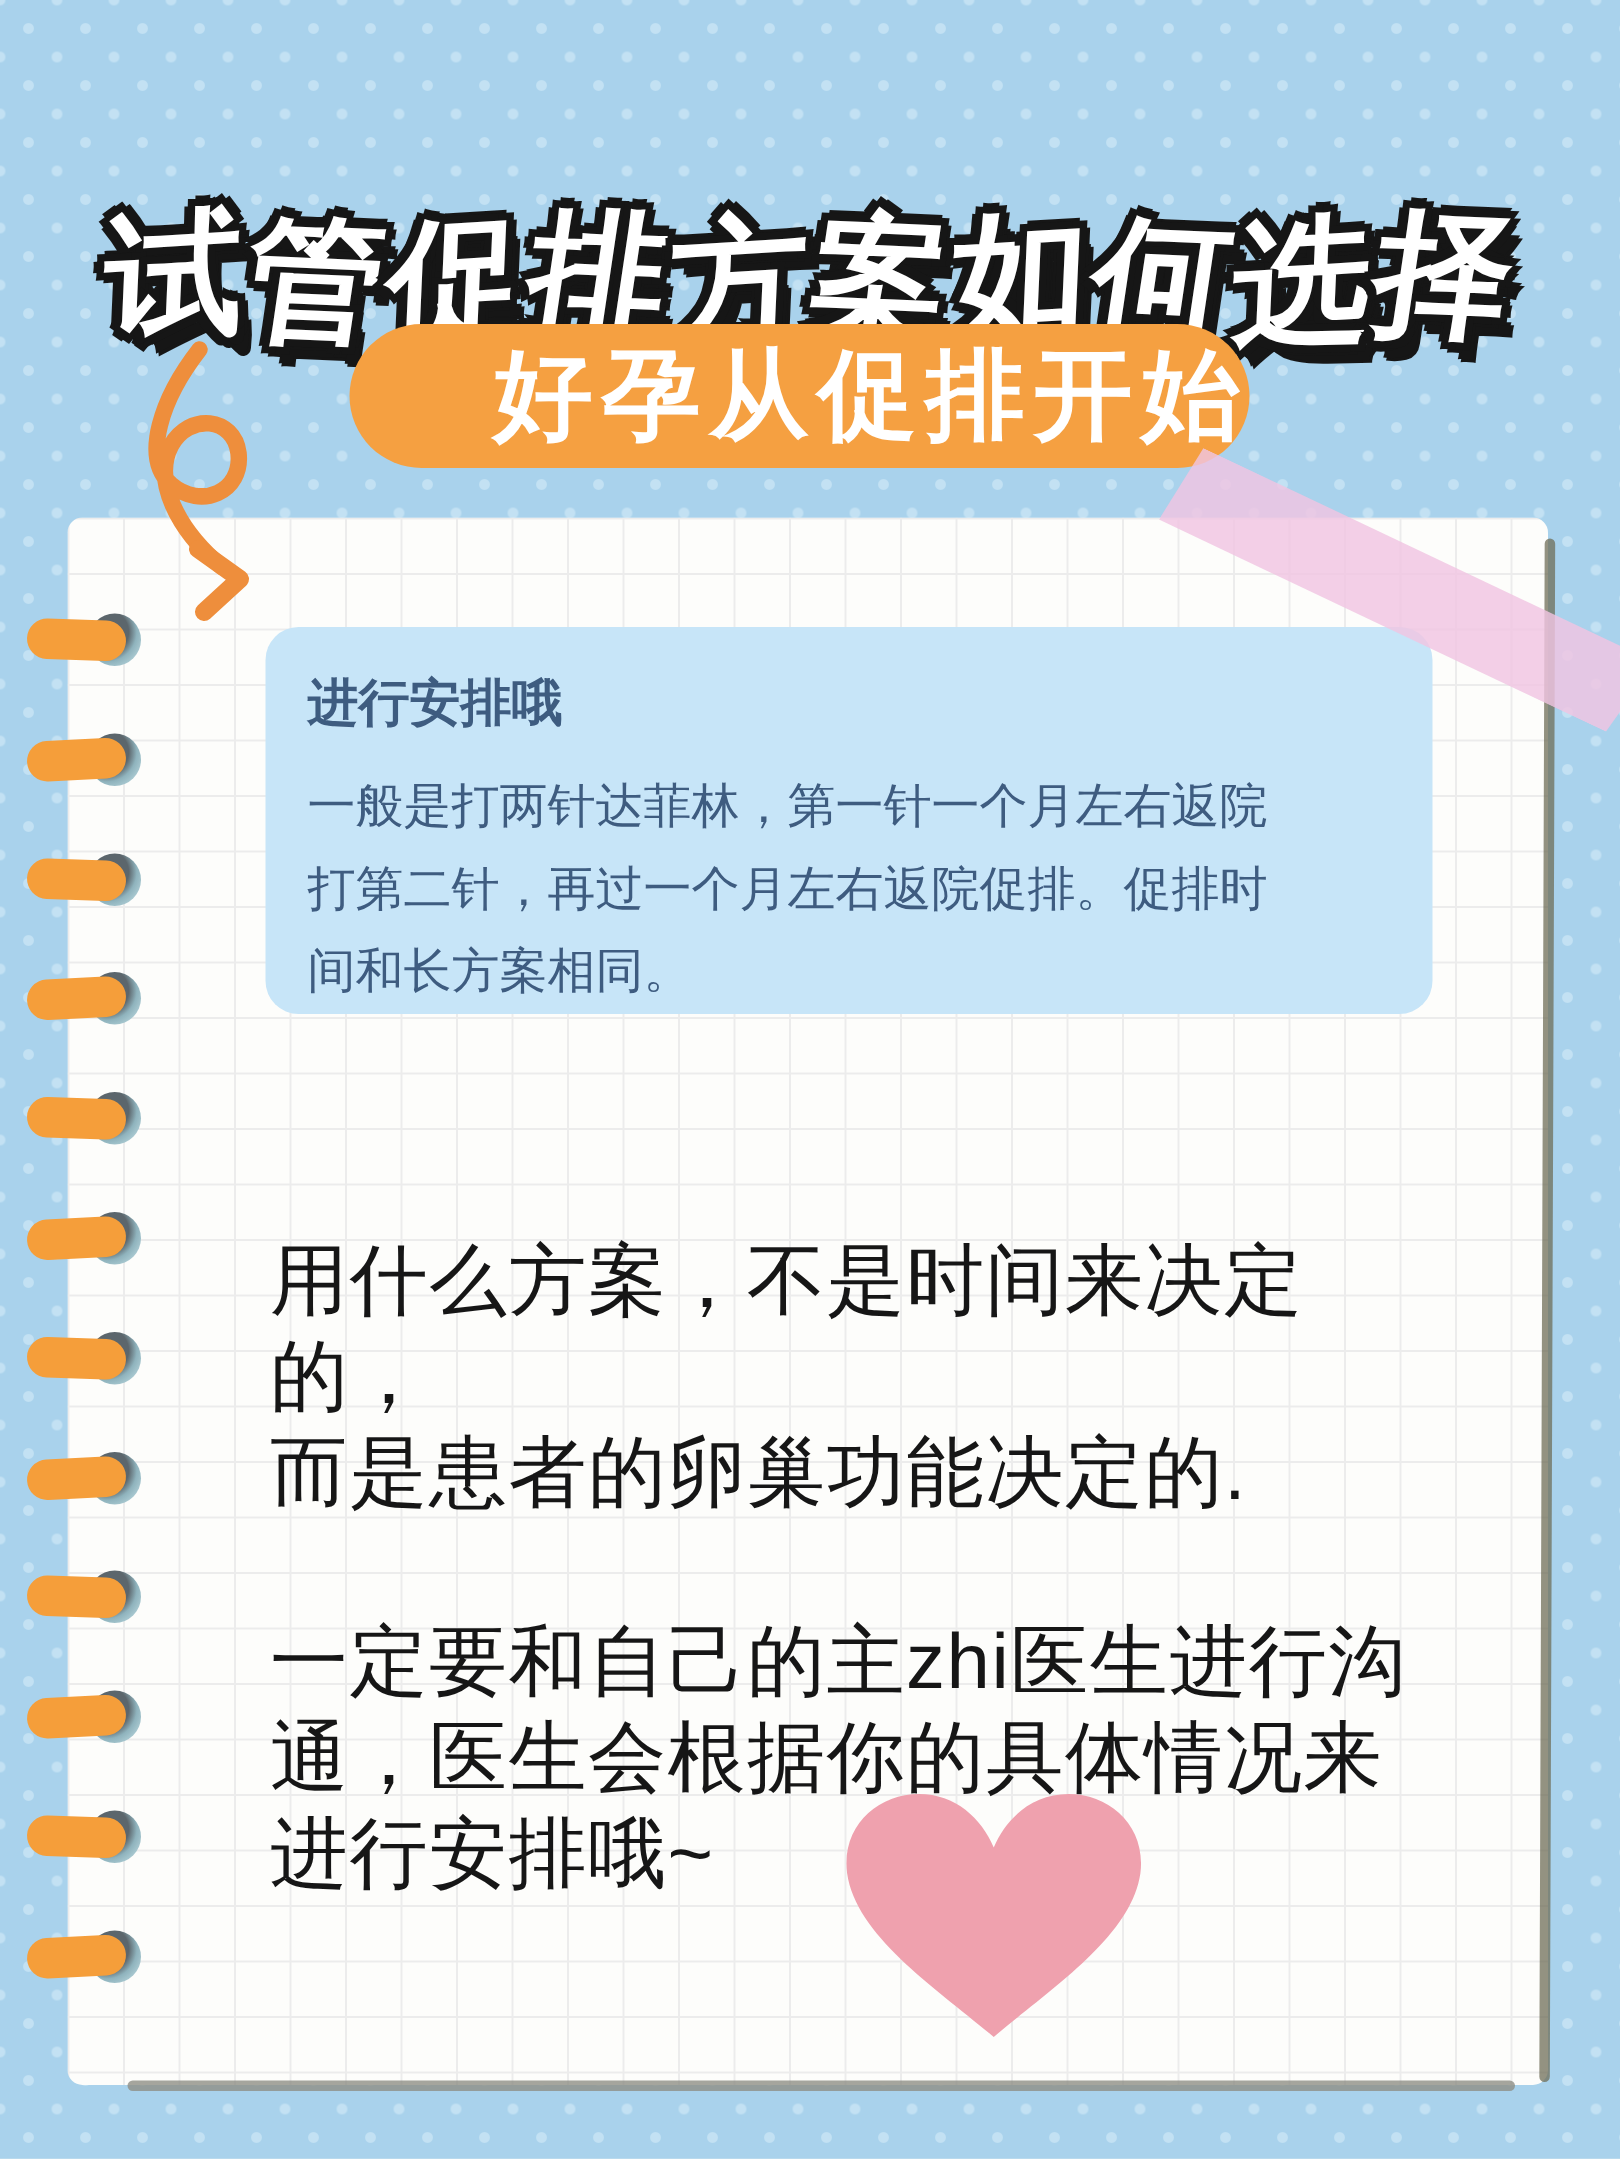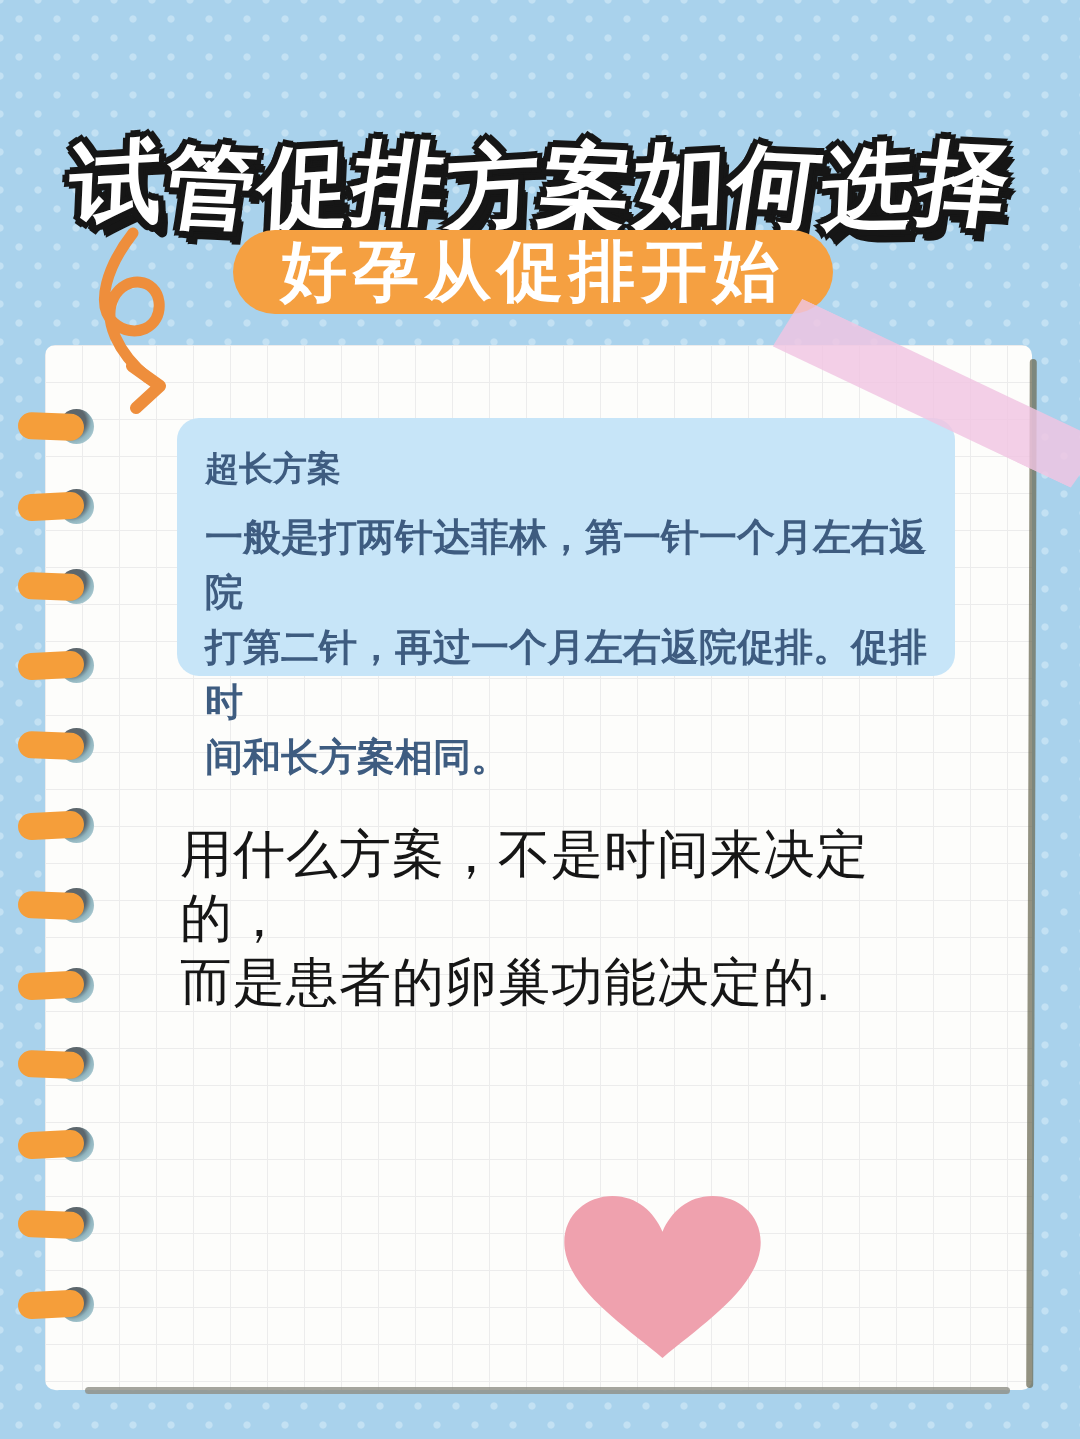--- a/index.html
+++ b/index.html
@@ -22,23 +22,23 @@
     text-shadow:
       -5px -5px 0 #161616, 5px -5px 0 #161616,
       -5px  5px 0 #161616, 5px  5px 0 #161616,
       -7px  0   0 #161616, 7px  0   0 #161616,
        0   -7px 0 #161616, 0    7px 0 #161616,
        8px 11px 0 #161616, 10px 13px 0 #161616;
   }
   .title span{display:inline-block;}
 
   .badge{
-    position:absolute;left:233px;top:230px;width:600px;height:84px;
+    position:absolute;left:233px;top:216px;width:600px;height:96px;
     background:#f5a041;border-radius:48px;z-index:2;
-    display:flex;align-items:center;justify-content:center;
+    display:flex;align-items:center;justify-content:flex-end;
   }
   .badge-label{
     font-size:66px;font-weight:800;color:#ffffff;letter-spacing:6px;
   }
 
   .arrow-svg{position:absolute;left:88px;top:225px;z-index:3;}
 
   
   .paper{
     position:absolute;left:45px;top:345px;width:987px;height:1045px;z-index:1;
@@ -56,21 +56,21 @@
     content:"";position:absolute;left:40px;right:22px;bottom:-4px;height:7px;
     background:#8f8e86;opacity:.8;border-radius:4px;
   }
 
   .info-card{
     position:absolute;left:132px;top:73px;width:778px;height:258px;
     background:#c7e5f8;border-radius:22px;box-sizing:border-box;
     padding:28px 28px;color:#3e5c80;
   }
   .info-heading{font-size:34px;font-weight:600;margin-bottom:18px;}
-  .info-body{font-size:38px;font-weight:700;line-height:55px;white-space:pre-line;}
+  .info-body{font-size:32px;font-weight:400;line-height:55px;white-space:pre-line;}
 
   .para{
     position:absolute;left:135px;color:#161616;
     font-size:52px;font-weight:400;line-height:64px;
     letter-spacing:1px;white-space:pre-line;
   }
   .p1{top:477px;}
   .p2{top:731px;}
 
   .heart-svg{position:absolute;left:515px;top:848px;}
@@ -107,30 +107,33 @@
 
   <svg class="arrow-svg" width="120" height="190" viewBox="0 0 120 190">
     <path d="M45 8 C 20 40, 6 80, 26 98 C 46 115, 74 103, 71 77
              C 68 53, 38 50, 26 72 C 14 95, 30 128, 60 153" fill="none" stroke="#ee8e3c" stroke-width="11" stroke-linecap="round" stroke-linejoin="round"></path>
     <path d="M44 141 L 72 161 L 48 183" fill="none" stroke="#ee8e3c" stroke-width="12" stroke-linecap="round" stroke-linejoin="round"></path>
   </svg>
 
   <div class="paper">
 
     <div class="info-card">
-      <div class="info-heading">超长方案</div>
+      <div class="info-heading">进行安排哦</div>
       <div class="info-body">一般是打两针达菲林，第一针一个月左右返院
 打第二针，再过一个月左右返院促排。促排时
 间和长方案相同。</div>
     </div>
 
     <div class="para p1">用什么方案，不是时间来决定
 的，
 而是患者的卵巢功能决定的.</div>
 
+    <div class="para p2">一定要和自己的主zhi医生进行沟
+通，医生会根据你的具体情况来
+进行安排哦~</div>
 
     <svg class="heart-svg" width="205" height="168" viewBox="0 0 200 165">
       <path d="M100 162 C 62 130, 10 96, 4 55 C 0 24, 24 3, 51 3
                C 75 3, 92 19, 100 38 C 108 19, 125 3, 149 3
                C 176 3, 200 24, 196 55 C 190 96, 138 130, 100 162 Z" fill="#efa1ae"></path>
     </svg>
 
   </div>
 
   <div class="tape"></div>

